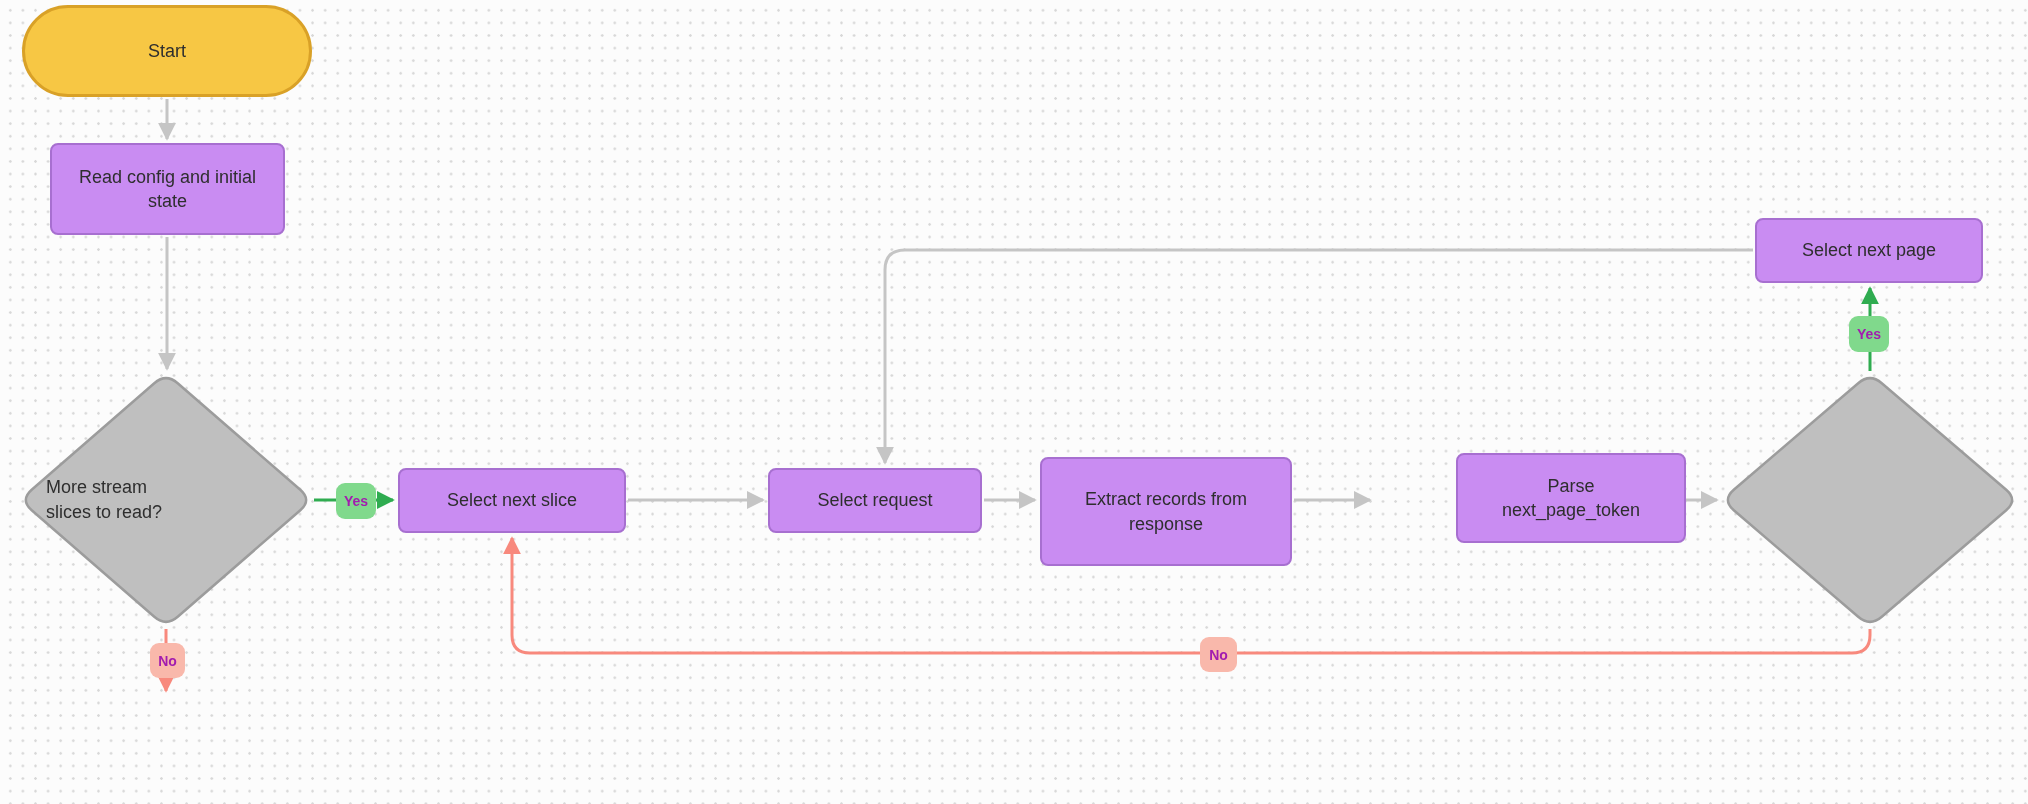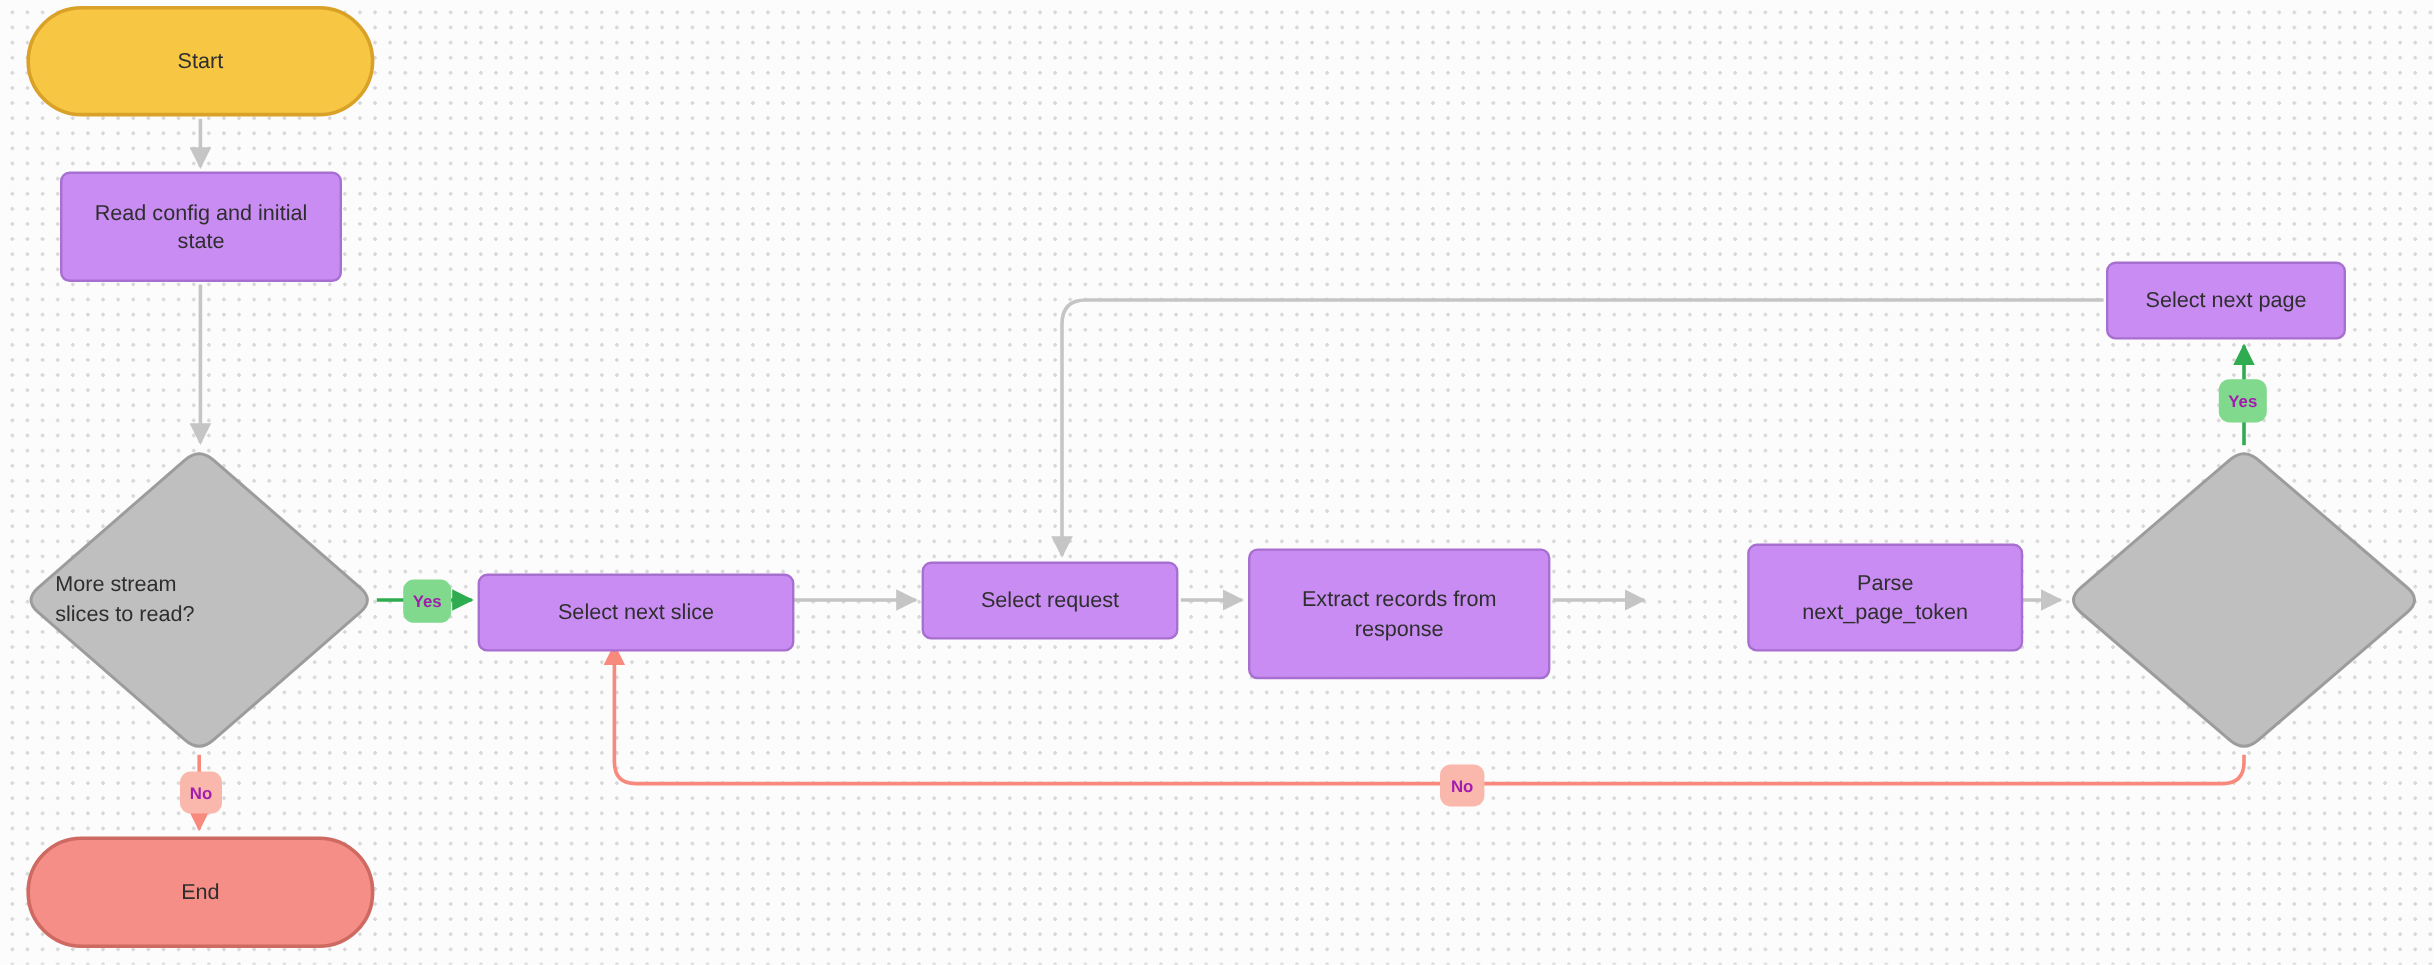--- a/index.html
+++ b/index.html
@@ -92,34 +92,33 @@
   </svg>
 
   <div class="node terminal-start" style="left:22px; top:5px; width:290px; height:92px;">Start</div>
 
   <div class="node process" style="left:50px; top:143px; width:235px; height:92px;">Read config and initial
 state</div>
 
   <div class="diamond-label" style="left:166px; top:500px; width:240px;">More stream
 slices to read?</div>
 
-  <div class="node process" style="left:398px; top:478px; width:264px; height:65px;">Select next slice</div>
+  <div class="node process" style="left:398px; top:468px; width:228px; height:65px;">Select next slice</div>
 
   <div class="node process" style="left:768px; top:468px; width:214px; height:65px;">Select request</div>
 
   <div class="node process" style="left:1040px; top:457px; width:252px; height:109px;">Extract records from
 response</div>
 
   <div class="node process" style="left:1456px; top:453px; width:230px; height:90px;">Parse
 next_page_token</div>
 
 
-  <div class="node process" style="left:1755px; top:218px; width:200px; height:65px;">Select next page</div>
+  <div class="node process" style="left:1755px; top:218px; width:228px; height:65px;">Select next page</div>
 
-  <div class="node terminal-end" style="left:22px; top:697px; width:290px; height:93px;">End</div>
 
   <div class="badge badge-yes" style="left:336px; top:483px; width:40px; height:36px;">Yes</div>
 
   <div class="badge badge-no" style="left:150px; top:643px; width:35px; height:35px;">No</div>
 
   <div class="badge badge-yes" style="left:1849px; top:316px; width:40px; height:36px;">Yes</div>
 
   <div class="badge badge-no" style="left:1200px; top:637px; width:37px; height:35px;">No</div>
 
 </div>

